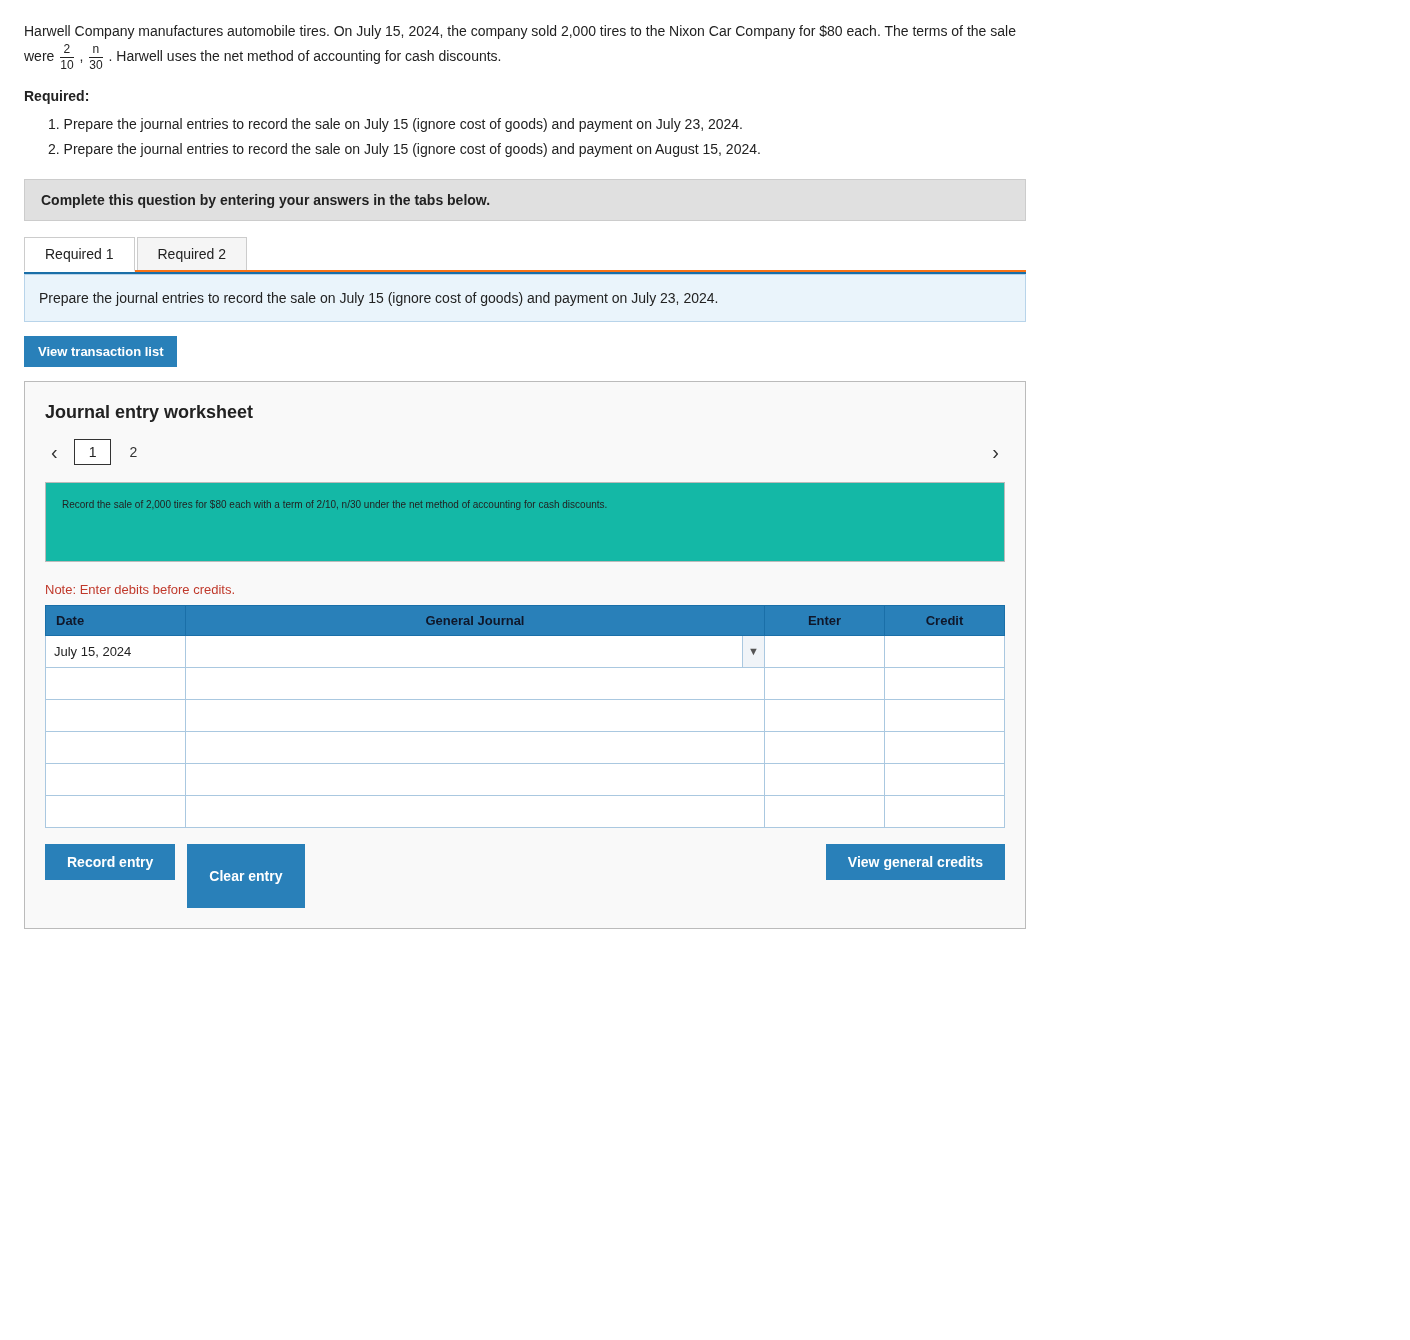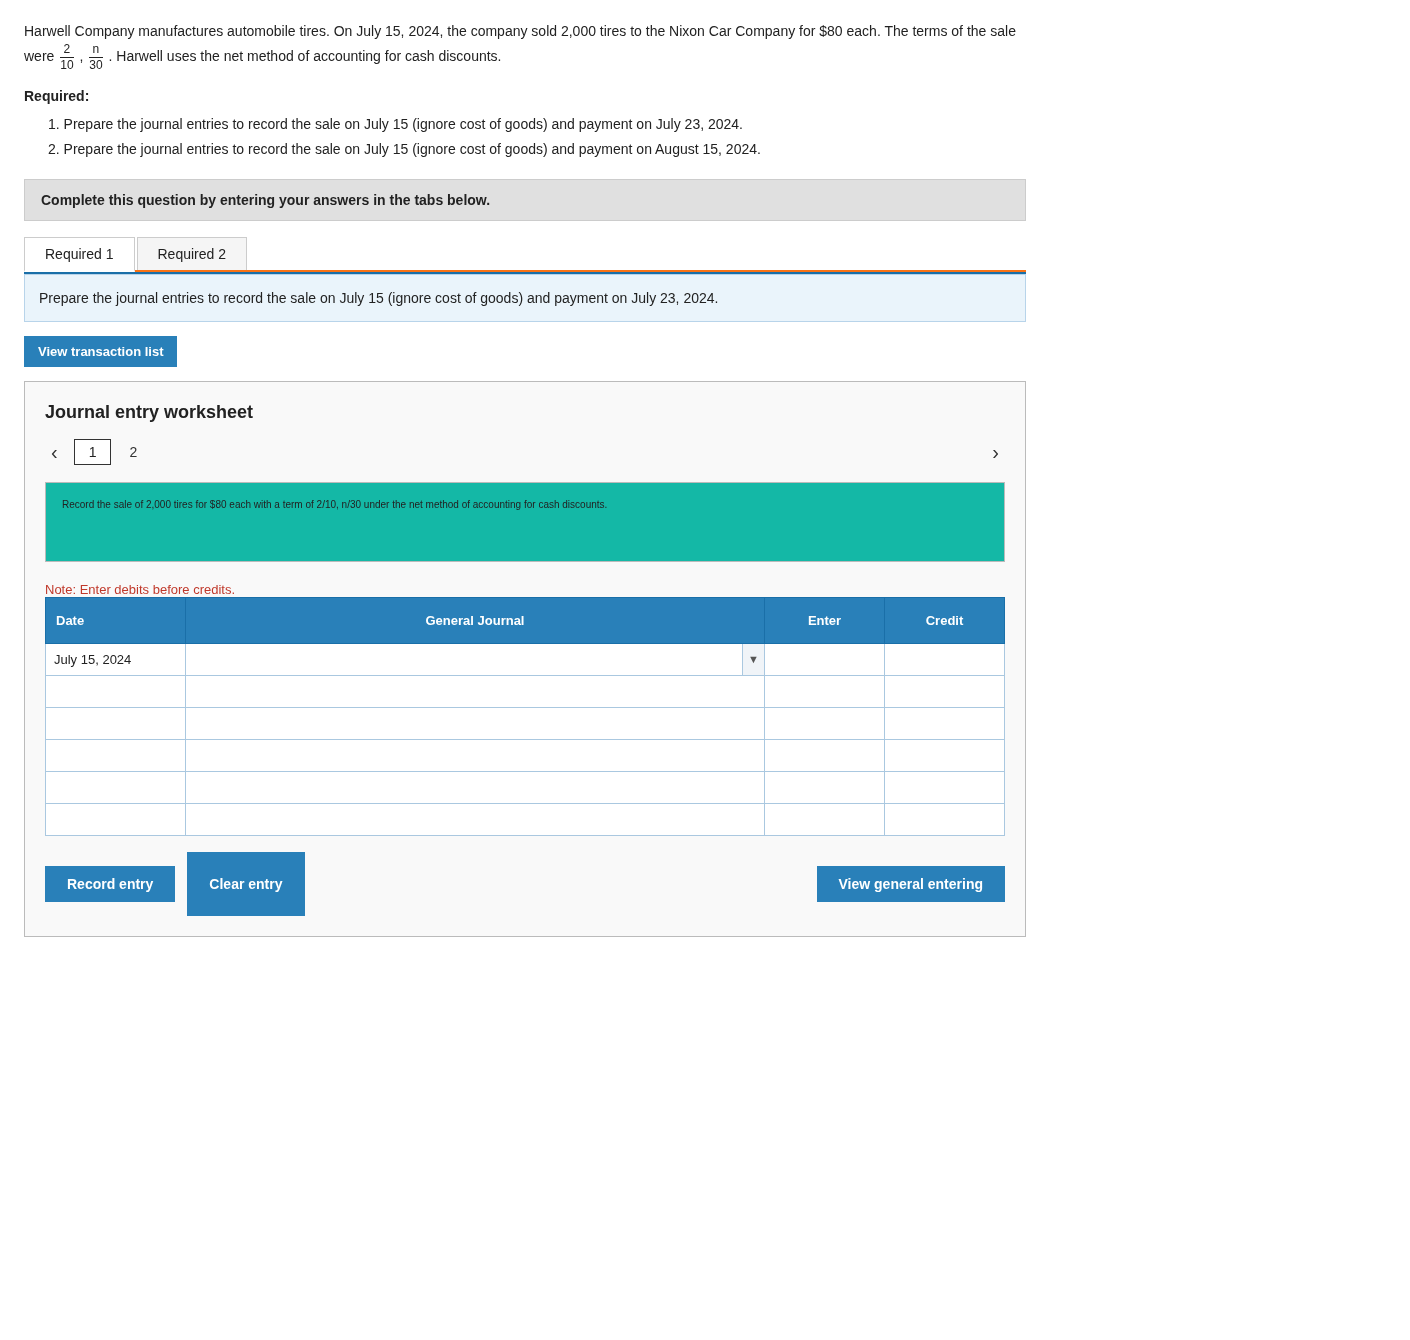--- a/index.html
+++ b/index.html
@@ -128,30 +128,31 @@
       background: #14b8a6;
       padding: 14px 16px;
       margin-bottom: 20px;
       line-height: 1.6;
       font-size: 10px;
       min-height: 80px;
     }
     .debit-note {
       color: #c0392b;
       font-size: 13px;
+      margin-bottom: 8px;
     }
     .journal-table {
       width: 100%;
       border-collapse: collapse;
       font-size: 13px;
     }
     .journal-table thead tr th {
       background: #2980b9;
-      color: #ffffff;
-      padding: 15px 10px;
+      color: #0f172a;
+      padding: 7px 10px;
       text-align: left;
       font-weight: bold;
       border: 1px solid #1a6fa8;
     }
     .journal-table thead tr th.center { text-align: center; }
     .journal-table tbody tr td {
       border: 1px solid #aac8e0;
       padding: 0;
       height: 32px;
       background: #fff;
@@ -200,21 +201,21 @@
       height: 100%;
       background: #fff;
     }
     .amount-cell {
       padding: 0;
     }
     .action-buttons {
       display: flex;
       gap: 12px;
       margin-top: 16px;
-      align-items: center;
+      align-items: flex-start;
     }
     .btn-record {
       background: #2980b9;
       color: #fff;
       border: none;
       padding: 10px 22px;
       font-size: 14px;
       font-weight: bold;
       cursor: pointer;
     }
@@ -403,18 +404,18 @@
         <td class="amount-cell">
           <input type="text" value="" style="">
         </td>
       </tr>
     </tbody>
   </table>
 
   <div class="action-buttons">
     <button class="btn-record">Record entry</button>
     <button class="btn-clear">Clear entry</button>
-    <button class="btn-view-journal">View general entering</button>
+    <button class="btn-view-journal">View general credits</button>
   </div>
 </div>
 
 
 
 
 </body></html>

